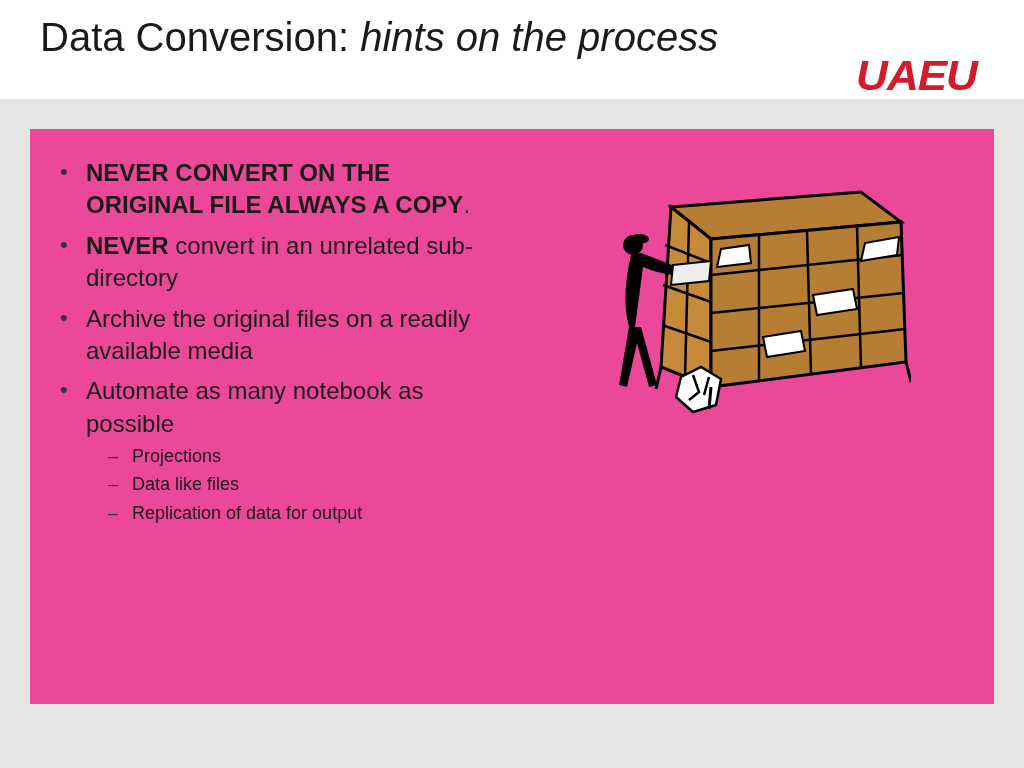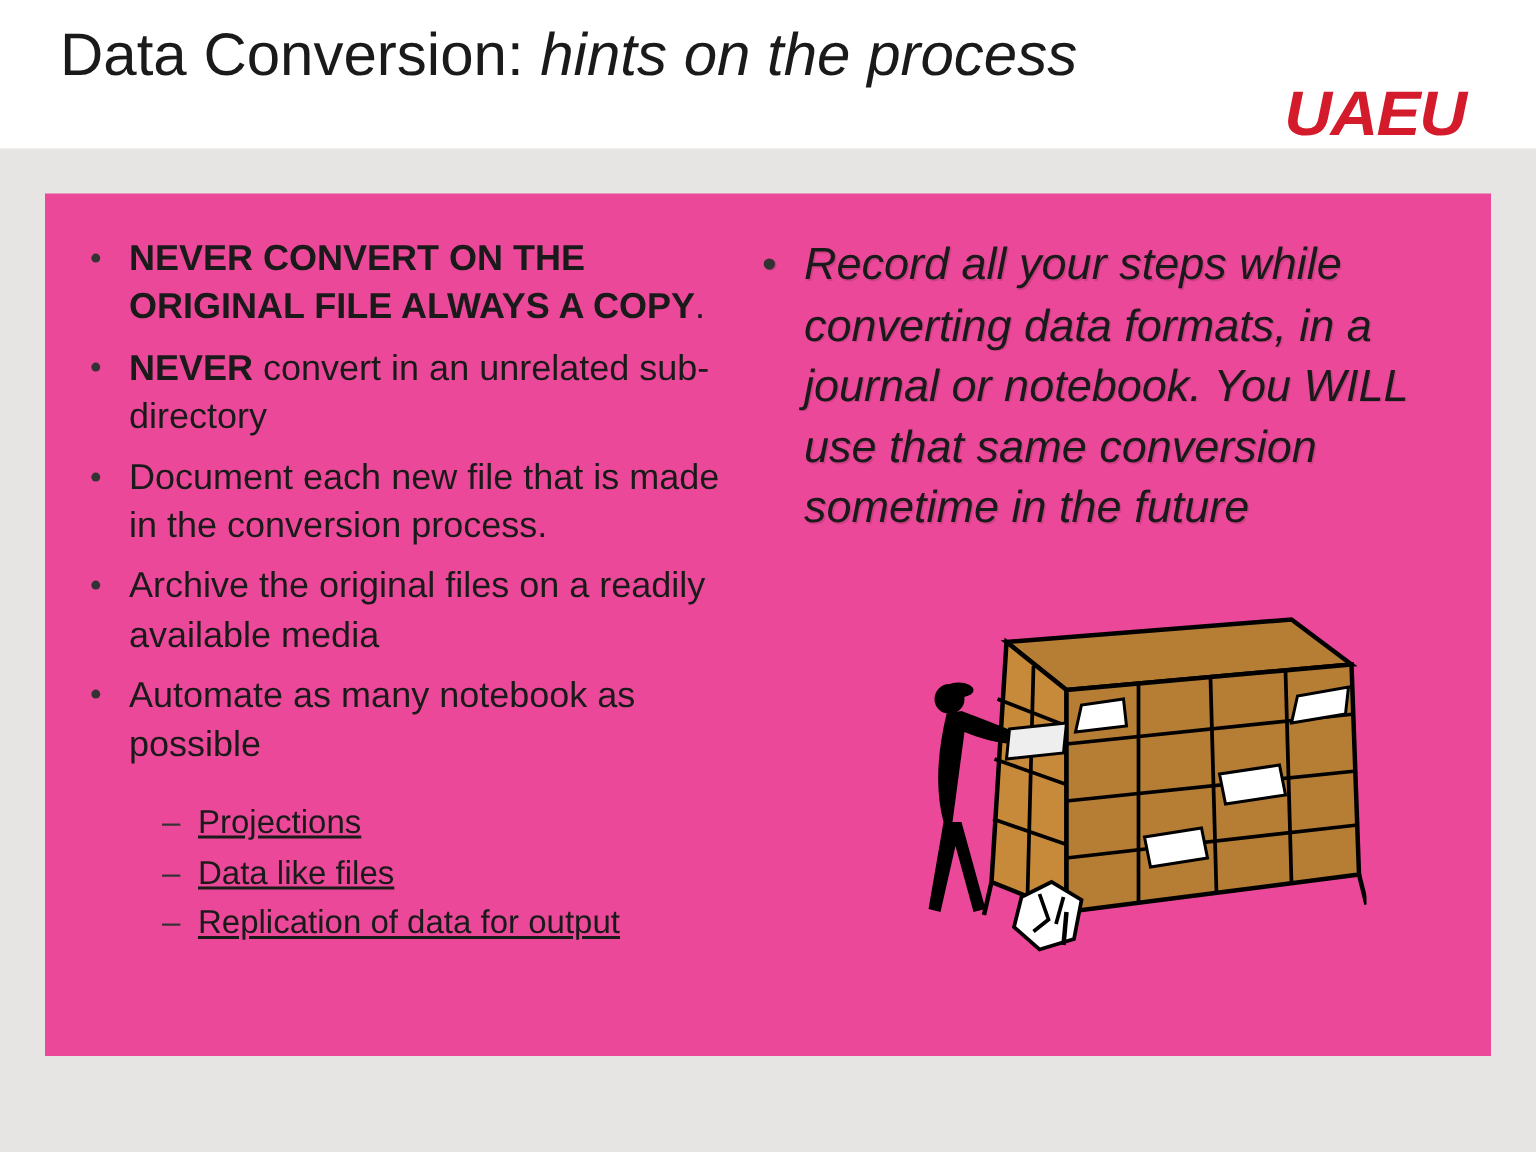--- a/index.html
+++ b/index.html
@@ -89,24 +89,23 @@
   ul.main-list > li::before {
     content: "•";
     position: absolute;
     left: 0;
     top: 0;
     font-size: 22px;
     color: #333;
   }
   ul.sub-list {
     list-style: none;
-    margin-top: 20px;
+    margin-top: 4px;
     padding-left: 22px;
-    font-size: 22px;
-    text-decoration: underline;
+    font-size: 18px;
   }
   ul.sub-list > li {
     position: relative;
     padding-left: 24px;
     margin-bottom: 4px;
   }
   ul.sub-list > li::before {
     content: "–";
     position: absolute;
     left: 0;
@@ -136,35 +135,33 @@
   <div class="content">
 
     <div class="col-left">
       <ul class="main-list">
         <li>
           <span class="bold">NEVER CONVERT  ON THE ORIGINAL FILE ALWAYS A COPY</span><span>.</span>
         </li>
         <li>
           <span class="bold">NEVER</span><span> convert in an unrelated sub-directory</span>
         </li>
-        <li>Document each new file that is made in the conversion process.</li>
         <li>Archive the original files on a readily available media</li>
         <li>
           <span>Automate as many notebook as possible</span>
           <ul class="sub-list">
             <li>Projections</li>
             <li>Data like files</li>
             <li>Replication of data for output</li>
           </ul>
         </li>
       </ul>
     </div>
 
     <div class="col-right">
-      <div class="col-right-text">Record all your steps while converting data formats, in a journal or notebook.  You WILL use that same conversion sometime in the future</div>
 
       <div class="illustration">
         <svg width="350" height="250" viewBox="0 0 350 250">
 
           <g stroke="#000" stroke-width="3" fill="#c78a3a">
 
             <polygon points="110,40 300,25 340,55 150,72" fill="#b67d34"></polygon>
 
             <polygon points="110,40 150,72 150,220 100,200" fill="#c78a3a"></polygon>
 

